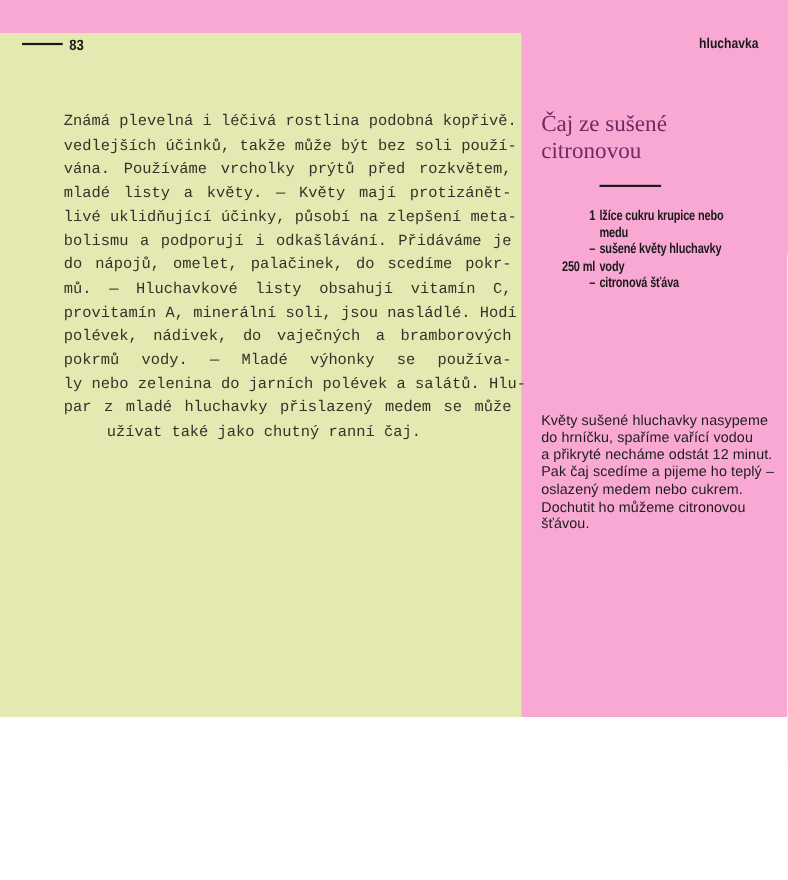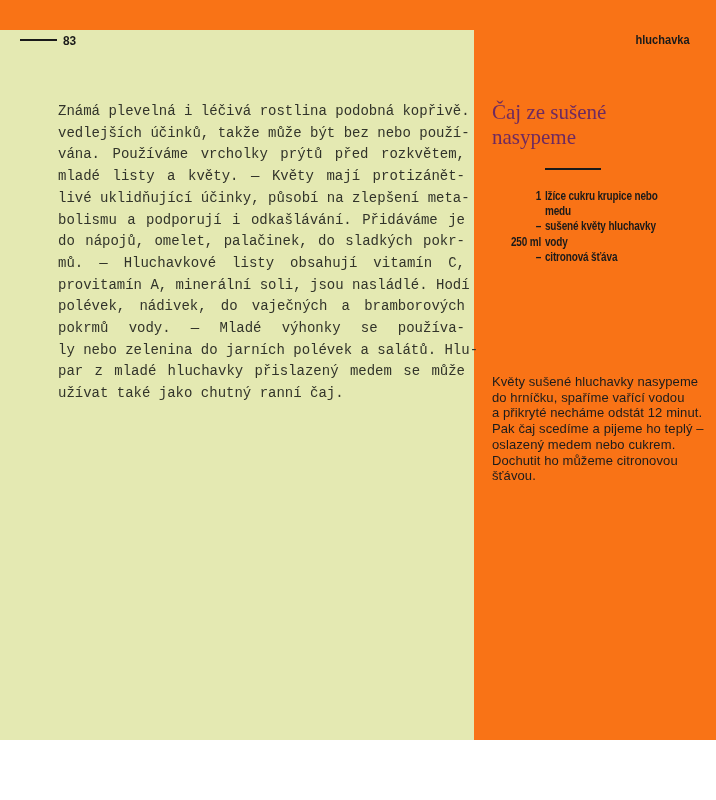--- a/index.html
+++ b/index.html
@@ -1,20 +1,20 @@
 <!DOCTYPE html>
 <html style="--panel: #e4e9b2; --purple: #6e2a60; --body: #32342a; --ink: #1a1a1a;"><head>
 <meta charset="utf-8">
 <style>
   html, body { margin: 0; padding: 0; background: #ffffff; }
   .page {
     position: relative;
     width: 716px;
-    height: 740px;
-    background: #f97316;
+    height: 652px;
+    background: #f9a8d4;
     overflow: hidden;
     font-family: "Liberation Sans", sans-serif;
   }
   .green-panel {
     position: absolute;
     left: 0; top: 30px;
     width: 474px; height: 737px;
     background: var(--panel, #e4e9b2);
   }
   
@@ -57,20 +57,21 @@
     line-height: 21.7px;
     color: var(--body, #32342a);
   }
   .article .line {
     text-align: justify;
     text-align-last: justify;
     white-space: nowrap;
   }
   .article .line.last {
     text-align-last: left;
+    margin-left: 39px;
   }
   
   .recipe-title {
     position: absolute;
     left: 492px; top: 100px;
     width: 195px;
     font-family: "Liberation Serif", serif;
     font-size: 21px;
     line-height: 24.5px;
     color: var(--purple, #6e2a60);
@@ -118,37 +119,37 @@
   <div class="green-panel"></div>
 
   <div class="pageno-wrap">
     <div class="pageno-rule"></div>
     <span class="pageno">83</span>
   </div>
   <div class="header-right">hluchavka</div>
 
   <div class="article">
     <div class="line">Známá plevelná i léčivá rostlina podobná kopřivě.</div>
-    <div class="line">vedlejších účinků, takže může být bez nebo použí-</div>
+    <div class="line">vedlejších účinků, takže může být bez soli použí-</div>
     <div class="line">vána. Používáme vrcholky prýtů před rozkvětem,</div>
     <div class="line">mladé listy a květy. — Květy mají protizánět-</div>
     <div class="line">livé uklidňující účinky, působí na zlepšení meta-</div>
     <div class="line">bolismu a podporují i odkašlávání. Přidáváme je</div>
-    <div class="line">do nápojů, omelet, palačinek, do sladkých pokr-</div>
+    <div class="line">do nápojů, omelet, palačinek, do scedíme pokr-</div>
     <div class="line">mů. — Hluchavkové listy obsahují vitamín C,</div>
     <div class="line">provitamín A, minerální soli, jsou nasládlé. Hodí</div>
     <div class="line">polévek, nádivek, do vaječných a bramborových</div>
     <div class="line">pokrmů vody. — Mladé výhonky se používa-</div>
     <div class="line">ly nebo zelenina do jarních polévek a salátů. Hlu-</div>
     <div class="line">par z mladé hluchavky přislazený medem se může</div>
     <div class="line last">užívat také jako chutný ranní čaj.</div>
   </div>
 
   <div class="recipe-title">Čaj ze sušené
-nasypeme</div>
+citronovou</div>
   <div class="recipe-rule"></div>
 
   <div class="ingredients">
     <div class="ing-row">
       <span class="ing-qty">1</span>
       <span class="ing-text">lžíce cukru krupice nebo</span>
     </div>
     <div class="ing-row">
       <span class="ing-qty"></span>
       <span class="ing-text">medu</span>

